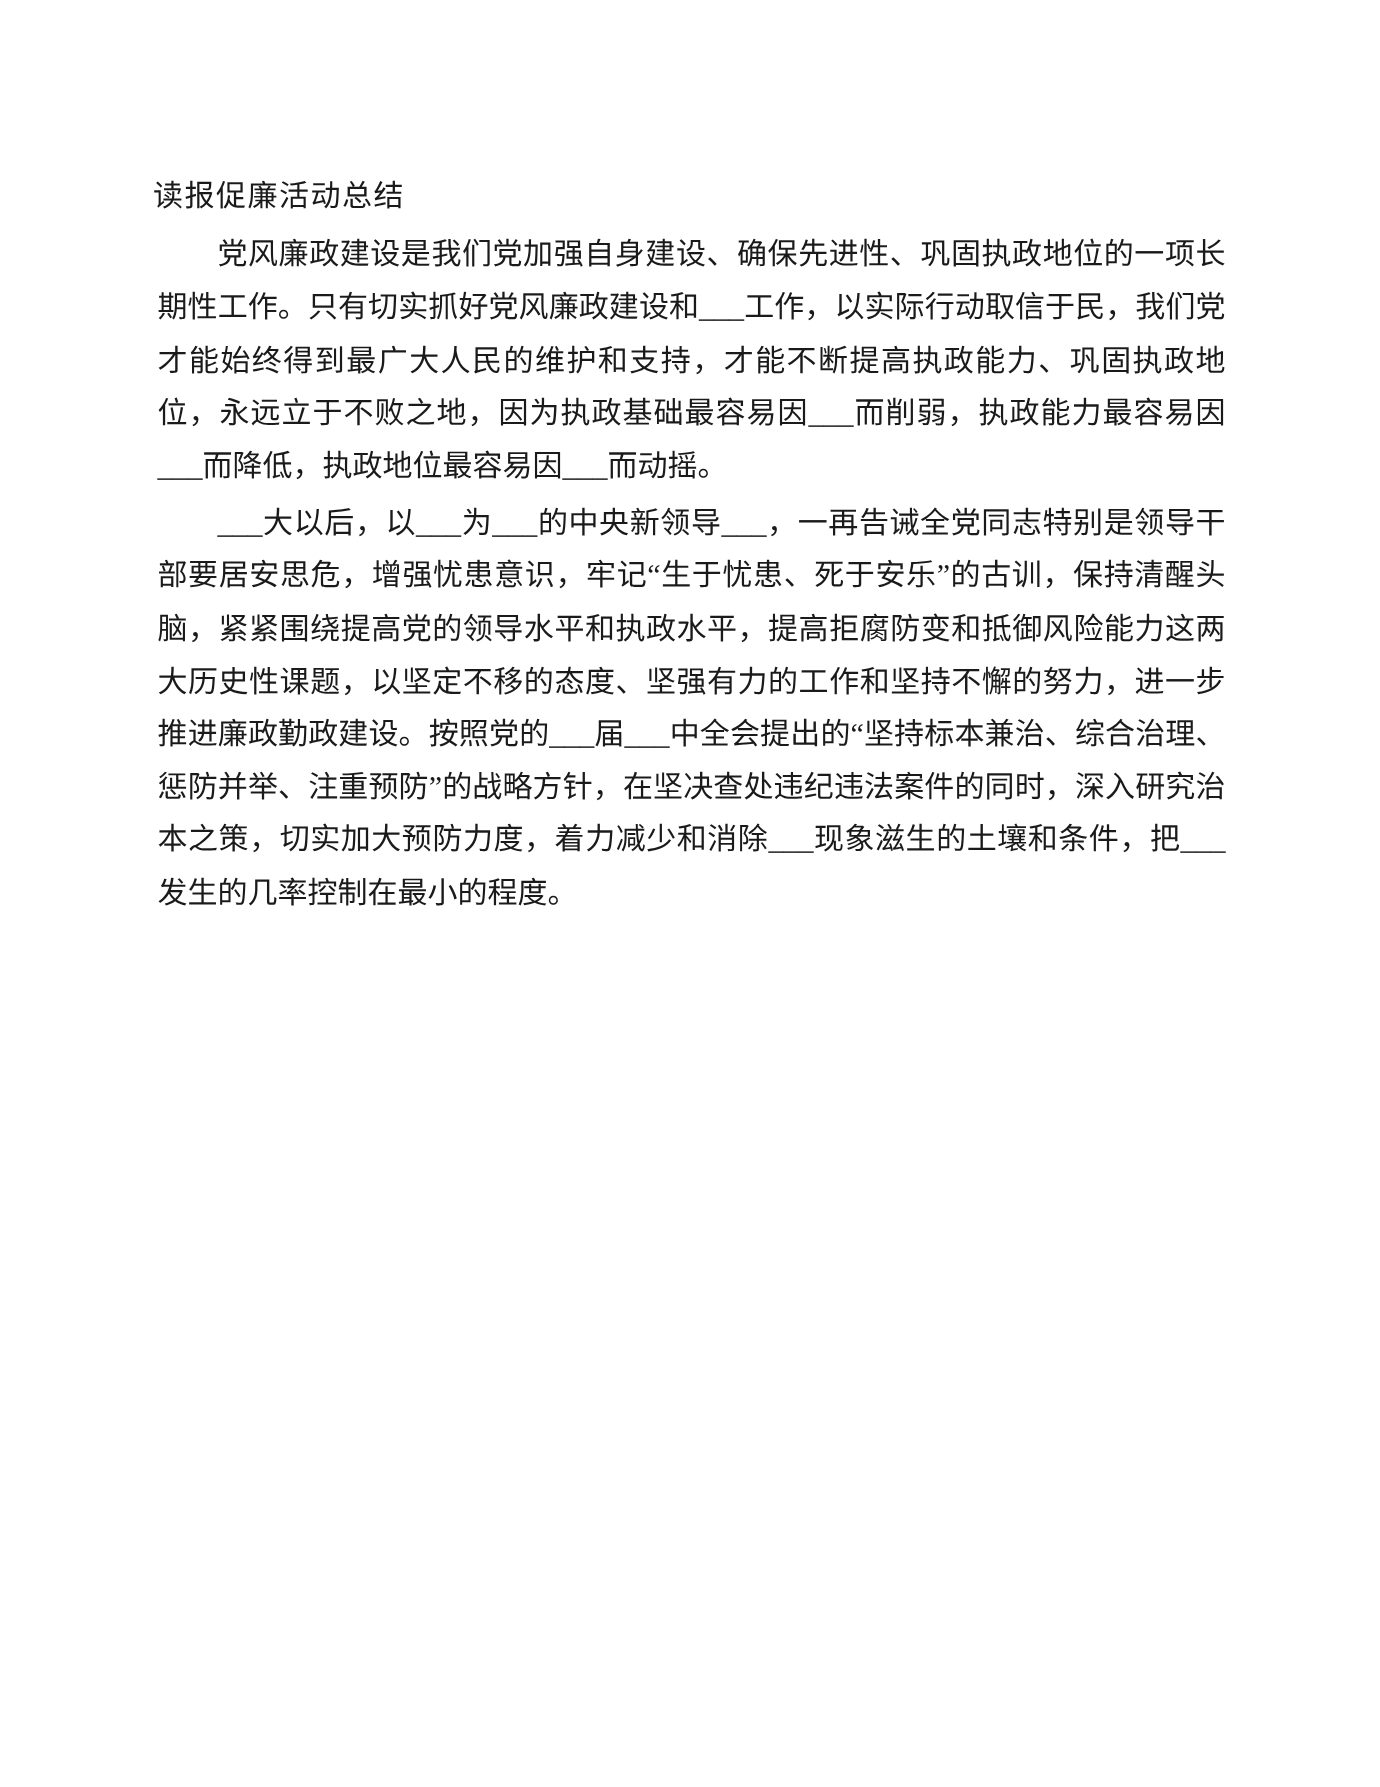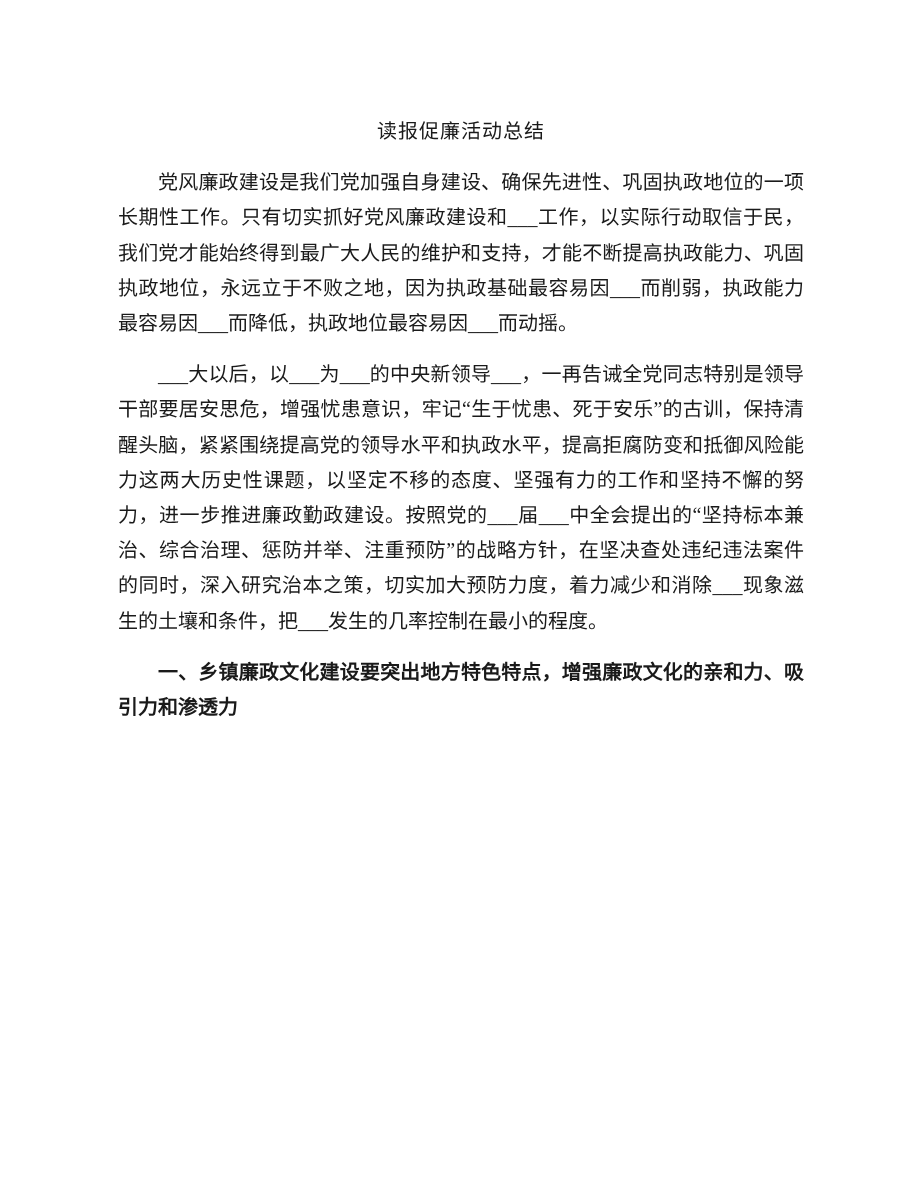--- a/index.html
+++ b/index.html
@@ -21,38 +21,36 @@
     position: absolute;
     left: 102px;
     top: 114px;
     width: 718px;
   }
   .doc-title {
     margin: 0 0 4px 0;
     font-size: 20px;
     font-weight: normal;
     line-height: 35.2px;
-    text-align: center;
     letter-spacing: 1px;
   }
   .para {
-    margin: 16px;
+    margin: 3px;
     font-size: 20px;
     line-height: 35.2px;
     text-align: justify;
     text-indent: 40px;
     font-weight: normal;
   }
   .para.heading {
     font-weight: bold;
   }
 </style>
 </head>
 <body>
 
 <div class="page">
   <div class="content">
     <h1 class="doc-title">读报促廉活动总结</h1>
     <p class="para">党风廉政建设是我们党加强自身建设、确保先进性、巩固执政地位的一项长期性工作。只有切实抓好党风廉政建设和___工作，以实际行动取信于民，我们党才能始终得到最广大人民的维护和支持，才能不断提高执政能力、巩固执政地位，永远立于不败之地，因为执政基础最容易因___而削弱，执政能力最容易因___而降低，执政地位最容易因___而动摇。</p>
     <p class="para">___大以后，以___为___的中央新领导___，一再告诫全党同志特别是领导干部要居安思危，增强忧患意识，牢记“生于忧患、死于安乐”的古训，保持清醒头脑，紧紧围绕提高党的领导水平和执政水平，提高拒腐防变和抵御风险能力这两大历史性课题，以坚定不移的态度、坚强有力的工作和坚持不懈的努力，进一步推进廉政勤政建设。按照党的___届___中全会提出的“坚持标本兼治、综合治理、惩防并举、注重预防”的战略方针，在坚决查处违纪违法案件的同时，深入研究治本之策，切实加大预防力度，着力减少和消除___现象滋生的土壤和条件，把___发生的几率控制在最小的程度。</p>
-    <h2 class="para heading">一、乡镇廉政文化建设要突出地方特色特点，增强廉政文化的亲和力、吸引力和渗透力</h2>
   </div>
 </div>
 
 </body></html>

